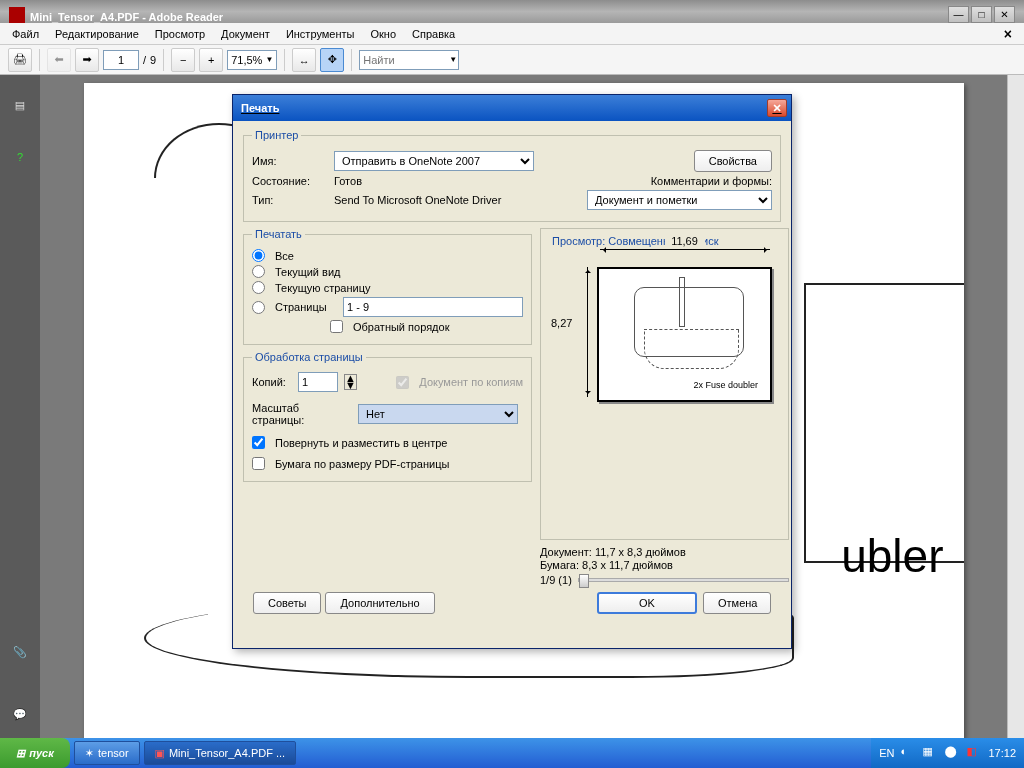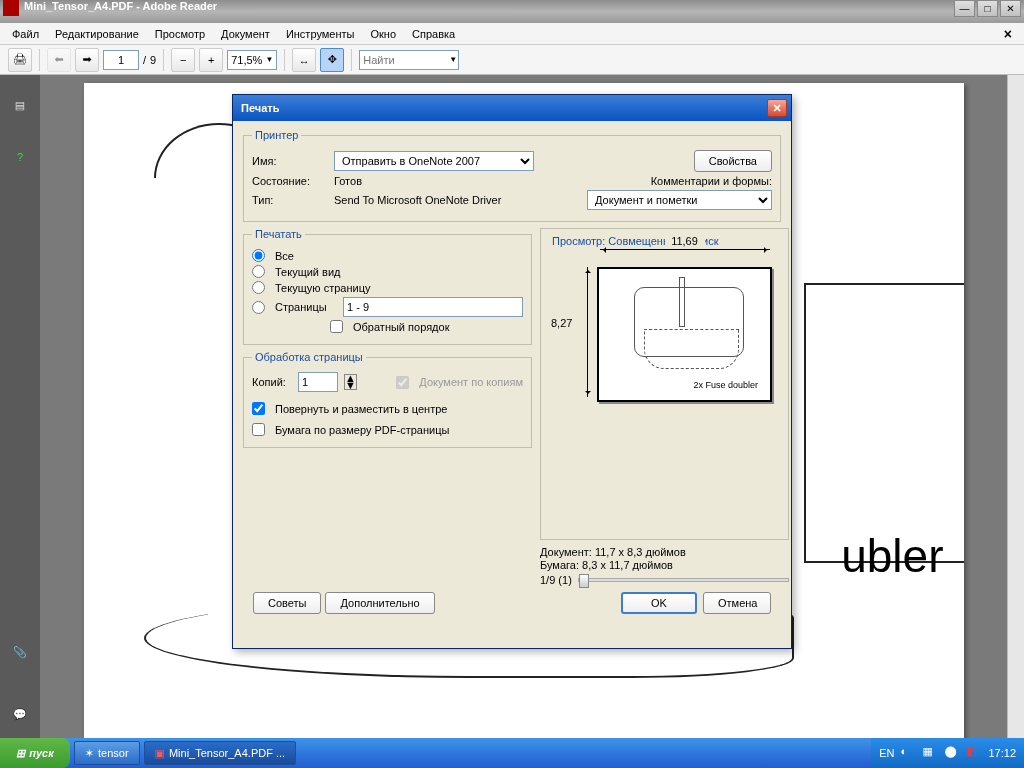--- a/index.html
+++ b/index.html
@@ -1,19 +1,19 @@
 <!DOCTYPE html>
 <html><head>
 <meta charset="utf-8">
 <style>
 * { box-sizing: border-box; margin: 0; padding: 0; font-family: Tahoma, sans-serif; font-size: 11px; }
 body { width: 1024px; height: 768px; overflow: hidden; background: #ece9d8; position: relative; }
 
 
-.win-titlebar { height: 23px; background: linear-gradient(#8d8d8d, #b5b5b5, #9a9a9a); display: flex; align-items: flex-start; padding: 0 3px; }
+.win-titlebar { height: 23px; background: linear-gradient(#8d8d8d, #b5b5b5, #9a9a9a); display: flex; align-items: flex-end; padding: 0 9px; }
 .win-titlebar .icon { width: 16px; height: 16px; background: #a00; margin-right: 5px; display: inline-block; }
 .win-titlebar .title { color: #fff; font-weight: bold; flex: 1; }
 .win-btn { width: 21px; height: 17px; background: linear-gradient(#e0e0e0,#c0c0c0); border: 1px solid #888; margin-left: 2px; display:flex; align-items:center; justify-content:center; font-size:10px; }
 
 
 .menubar { height: 22px; background: #f4f4f4; border-bottom: 1px solid #ccc; display: flex; align-items: center; padding: 0 6px; gap: 4px; }
 .menubar span { padding: 2px 6px; }
 .menubar .close-x { margin-left: auto; font-weight: bold; font-size:14px; padding:0 6px; }
 
 
@@ -31,21 +31,21 @@
 .doc-area { flex:1; background:#7a7a7a; display:flex; justify-content:center; padding:8px 0 0 0; position:relative; overflow:hidden; }
 .page { width:880px; height:660px; background:#fff; box-shadow:2px 2px 5px rgba(0,0,0,.4); position:relative; }
 .page .shape1 { position:absolute; top:40px; left:70px; width:130px; height:55px; border:2px solid #222; border-top-left-radius:50% 100%; border-top-right-radius:50% 100%; border-bottom:none; }
 .page .shape2 { position:absolute; bottom:65px; left:60px; width:650px; height:80px; border:2px solid #222; border-radius:60% 30% 30% 60%; border-top:none; }
 .page .shape3 { position:absolute; top:200px; right:0; width:160px; height:280px; border:2px solid #222; border-right:none; }
 .page .bigtext { position:absolute; bottom:160px; right:20px; font-size:46px; font-family:Arial; }
 .scrollbar { width:17px; background:#e7e7e7; border-left:1px solid #bbb; }
 
 
 .dialog { position:absolute; left:232px; top:94px; width:560px; height:555px; background:#ece9d8; border:1px solid #0a246a; box-shadow:3px 3px 8px rgba(0,0,0,.3); }
-.dlg-title { height:26px; background:linear-gradient(#3c7fd8,#0a53c1); display:flex; align-items:center; padding:0 4px; }
+.dlg-title { height:26px; background:linear-gradient(#3c7fd8,#0a53c1); display:flex; align-items:center; padding:0 4px;text-decoration:underline; }
 .dlg-title span { color:#fff; font-weight:bold; margin-left:4px; }
 .dlg-title .x { margin-left:auto; width:20px; height:18px; background:linear-gradient(#f6a89a,#d9492c); border:1px solid #a13c2a; display:flex; align-items:center; justify-content:center; color:#fff; font-weight:bold; border-radius:2px; }
 .dlg-body { padding:8px 10px; }
 
 fieldset { border:1px solid #c0c0b0; padding:6px 8px 8px 8px; margin-bottom:6px; }
 legend { color:#1b4da6; padding:0 3px; }
 .row { display:flex; align-items:center; margin:3px 0; gap:6px; }
 .lbl { width:76px; }
 select, input[type=text] { border:1px solid #7f9db9; height:20px; padding:0 3px; background:#fff; }
 .btn { height:22px; padding:0 14px; background:linear-gradient(#fff,#eee); border:1px solid #888; border-radius:3px; }
@@ -215,20 +215,24 @@
             <input type="text" style="width: 40px;" value="1">
             <span style="display:inline-flex;flex-direction:column;font-size:6px;line-height:7px;border:1px solid #888">
                 <span>▲</span>
                 <span>▼</span>
               </span>
             <div style="flex:1"></div>
             <input type="checkbox" checked="" disabled="" style="">
               <span class="gray-disabled">Документ по копиям</span>
             </div>
           <div class="row" style="margin-top:10px">
+              <span style="width:100px">Масштаб страницы:</span>
+            <select style="width:160px;background:#c9d8ef"><option>Нет</option></select>
+            </div>
+          <div class="row" style="margin-top:10px">
               <input type="checkbox" checked="" style="">
               <span>Повернуть и разместить в центре</span>
             </div>
           <div class="row" style="margin-top:8px">
               <input type="checkbox" style="">
               <span>Бумага по размеру PDF-страницы</span>
             </div>
         </fieldset>
 
       </div>
@@ -261,21 +265,21 @@
               </div>
           </div>
         </div>
       </div>
     </div>
 
     <div class="dlg-buttons">
       <button class="btn">Советы</button>
       <button class="btn" style="margin-left:4px">Дополнительно</button>
       <div class="spacer"></div>
-      <button class="btn def" style="width:76px">OK</button>
+      <button class="btn def" style="width:100px">OK</button>
       <button class="btn" style="margin-left:6px;width:68px">Отмена</button>
     </div>
   </div>
 </div>
 
 <div class="taskbar">
   <div class="start">
       <span style="margin-right:4px">⊞</span>
       <span>пуск</span>
     </div>

